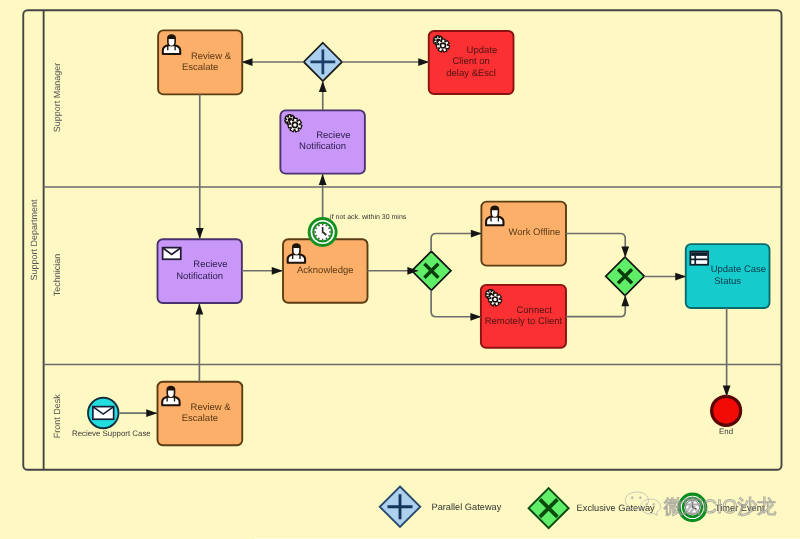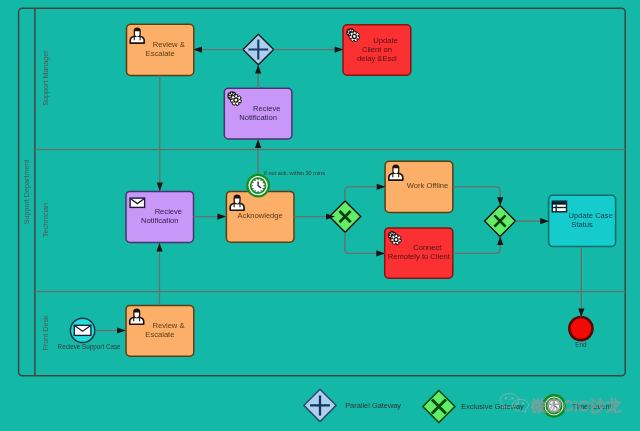--- a/index.html
+++ b/index.html
@@ -1,19 +1,19 @@
 <!DOCTYPE html>
 <html><head>
 <meta charset="utf-8">
 <title>BPMN - Support Department Process</title>
 <style>
   html,body{margin:0;padding:0;background:#ffffff;}
   body{width:640px;height:431px;overflow:hidden;
        font-family:"Liberation Sans",sans-serif;}
-  #stage{position:relative;width:640px;height:431px;background:#14b8a6;}
+  #stage{position:relative;width:640px;height:431px;background:#fef9c3;}
   #canvas{position:absolute;left:0;top:0;display:block;}
   text{font-family:"Liberation Sans",sans-serif;}
   .tasktxt{font-size:7.6px;}
   .lanetxt{font-size:7.2px;fill:#555;}
   .evtxt{font-size:6.3px;fill:#3a3a3a;}
   .smalltxt{font-size:5.6px;fill:#333;}
   .legtxt{font-size:7.4px;fill:#333;}
 </style>
 </head>
 <body>

